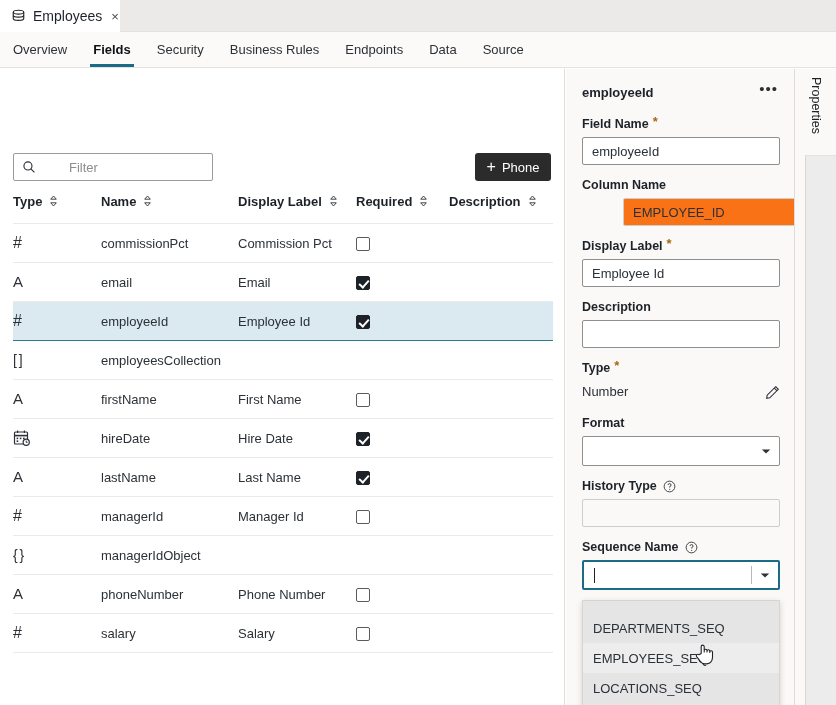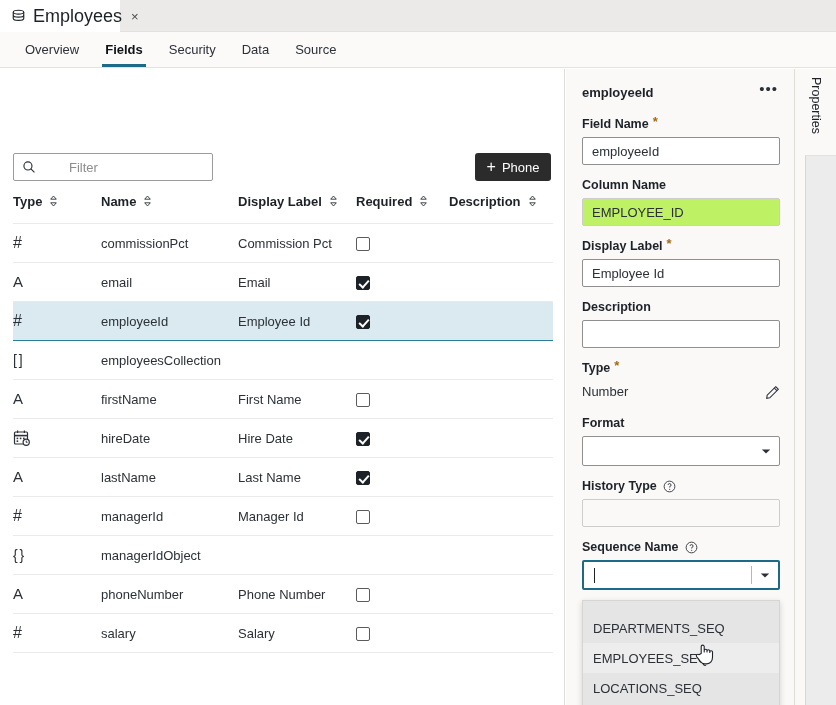--- a/index.html
+++ b/index.html
@@ -44,21 +44,21 @@
     padding: 0 8px 0 11px;
     box-sizing: border-box;
   }
   .doc-tab-icon {
     width: 15px; height: 15px;
     margin-right: 7px;
     flex: 0 0 auto;
     display: block;
   }
   .doc-tab-label {
-    font-size: 18px;
+    font-size: 14px;
     color: #1d2228;
     white-space: nowrap;
   }
   .doc-tab-close {
     margin-left: 9px;
     font-size: 13px;
     line-height: 1;
     color: #4a4a4a;
     cursor: pointer;
   }
@@ -67,21 +67,21 @@
   .navtabs {
     position: absolute;
     top: 32px; left: 0;
     width: 836px;
     height: 36px;
     background: #fbfaf9;
     border-bottom: 1px solid #e4e1de;
     box-sizing: border-box;
     display: flex;
     align-items: stretch;
-    padding-left: 12px;
+    padding-left: 0;
   }
   .navtab {
     position: relative;
     display: flex;
     align-items: center;
     padding: 0 13px;
     font-size: 13px;
     color: #2b3137;
     cursor: pointer;
     white-space: nowrap;
@@ -305,21 +305,22 @@
     padding: 0 9px;
     font-family: "Liberation Sans", sans-serif;
     font-size: 13px;
     color: #2b3137;
     outline: none;
     margin-bottom: 13px;
     display: block;
   }
   .txt-input.readonly {
     border-color: #cfcdca;
-    background: #bef264;
+    background: #f97316;
+    margin-left: 41px;
   }
   .static-val {
     font-size: 13px;
     color: #2b3137;
     height: 22px;
     line-height: 22px;
     width: 198px;
     display: flex;
     align-items: center;
     justify-content: space-between;
@@ -466,20 +467,26 @@
 
   <div class="navtabs">
     <div class="navtab">
         <span>Overview</span>
       </div>
     <div class="navtab active">
         <span>Fields</span>
       </div>
     <div class="navtab">
         <span>Security</span>
+      </div>
+    <div class="navtab">
+        <span>Business Rules</span>
+      </div>
+    <div class="navtab">
+        <span>Endpoints</span>
       </div>
     <div class="navtab">
         <span>Data</span>
       </div>
     <div class="navtab">
         <span>Source</span>
       </div>
   </div>
 
   <div class="fields-pane">

